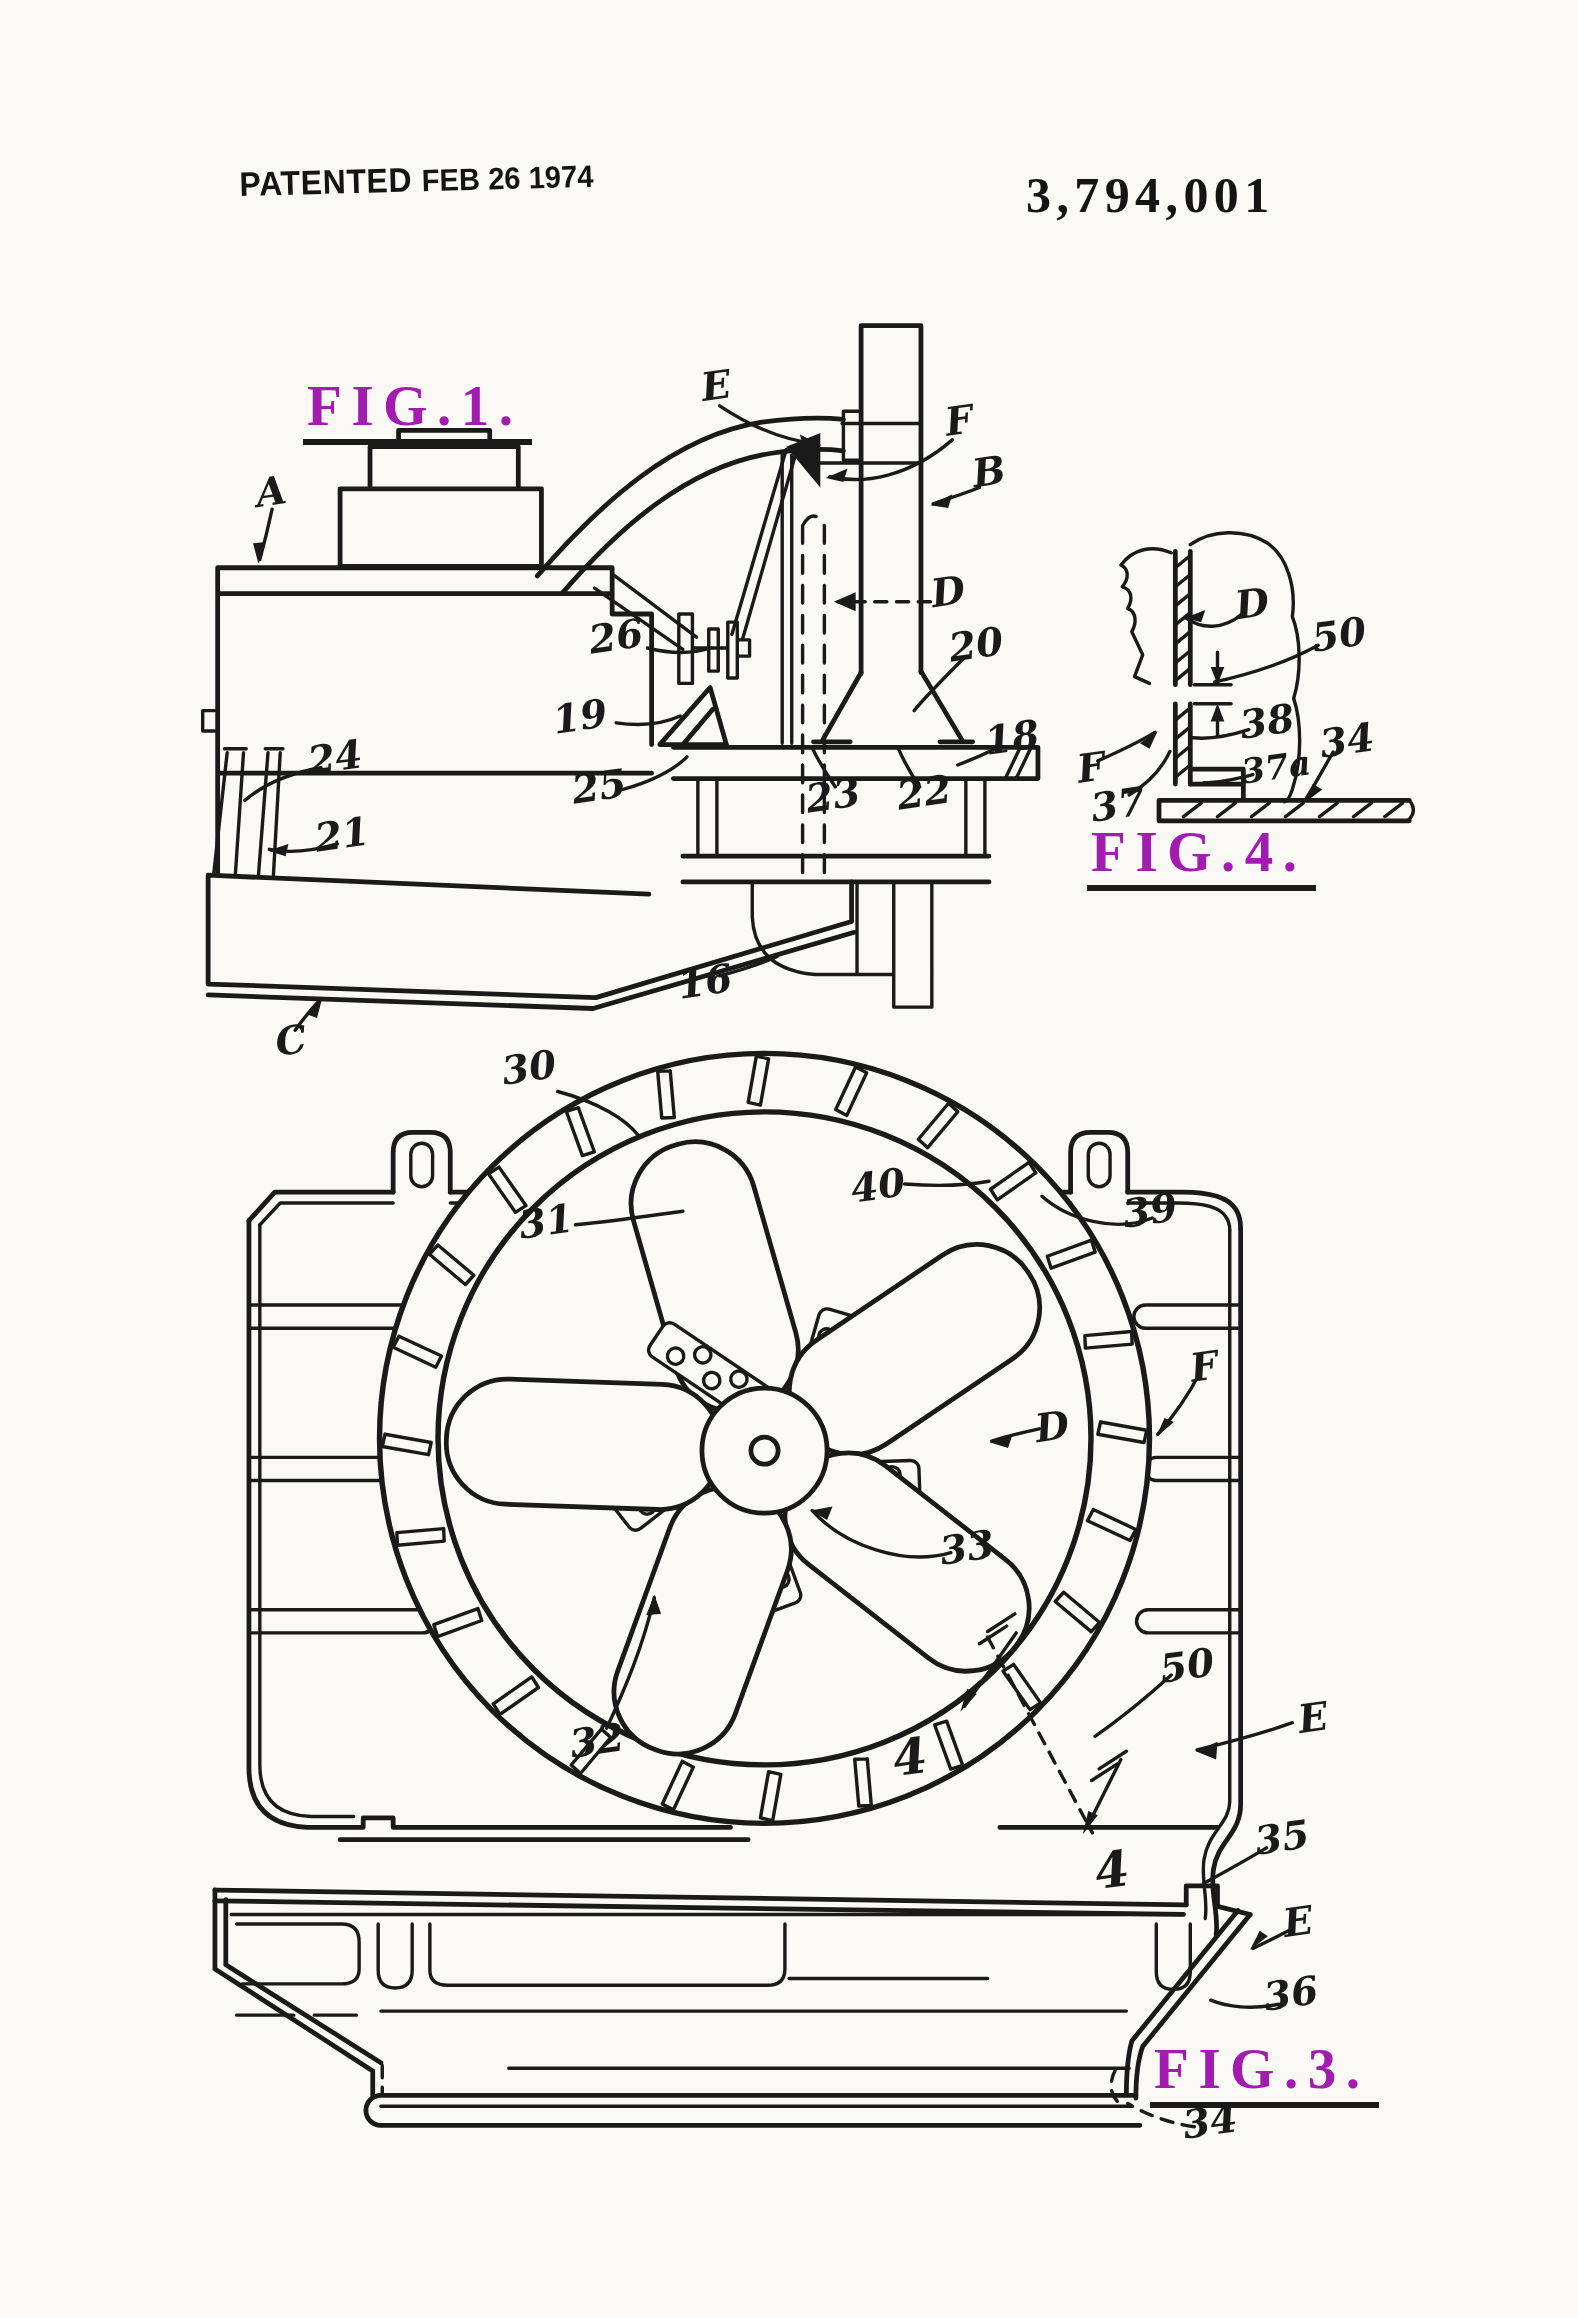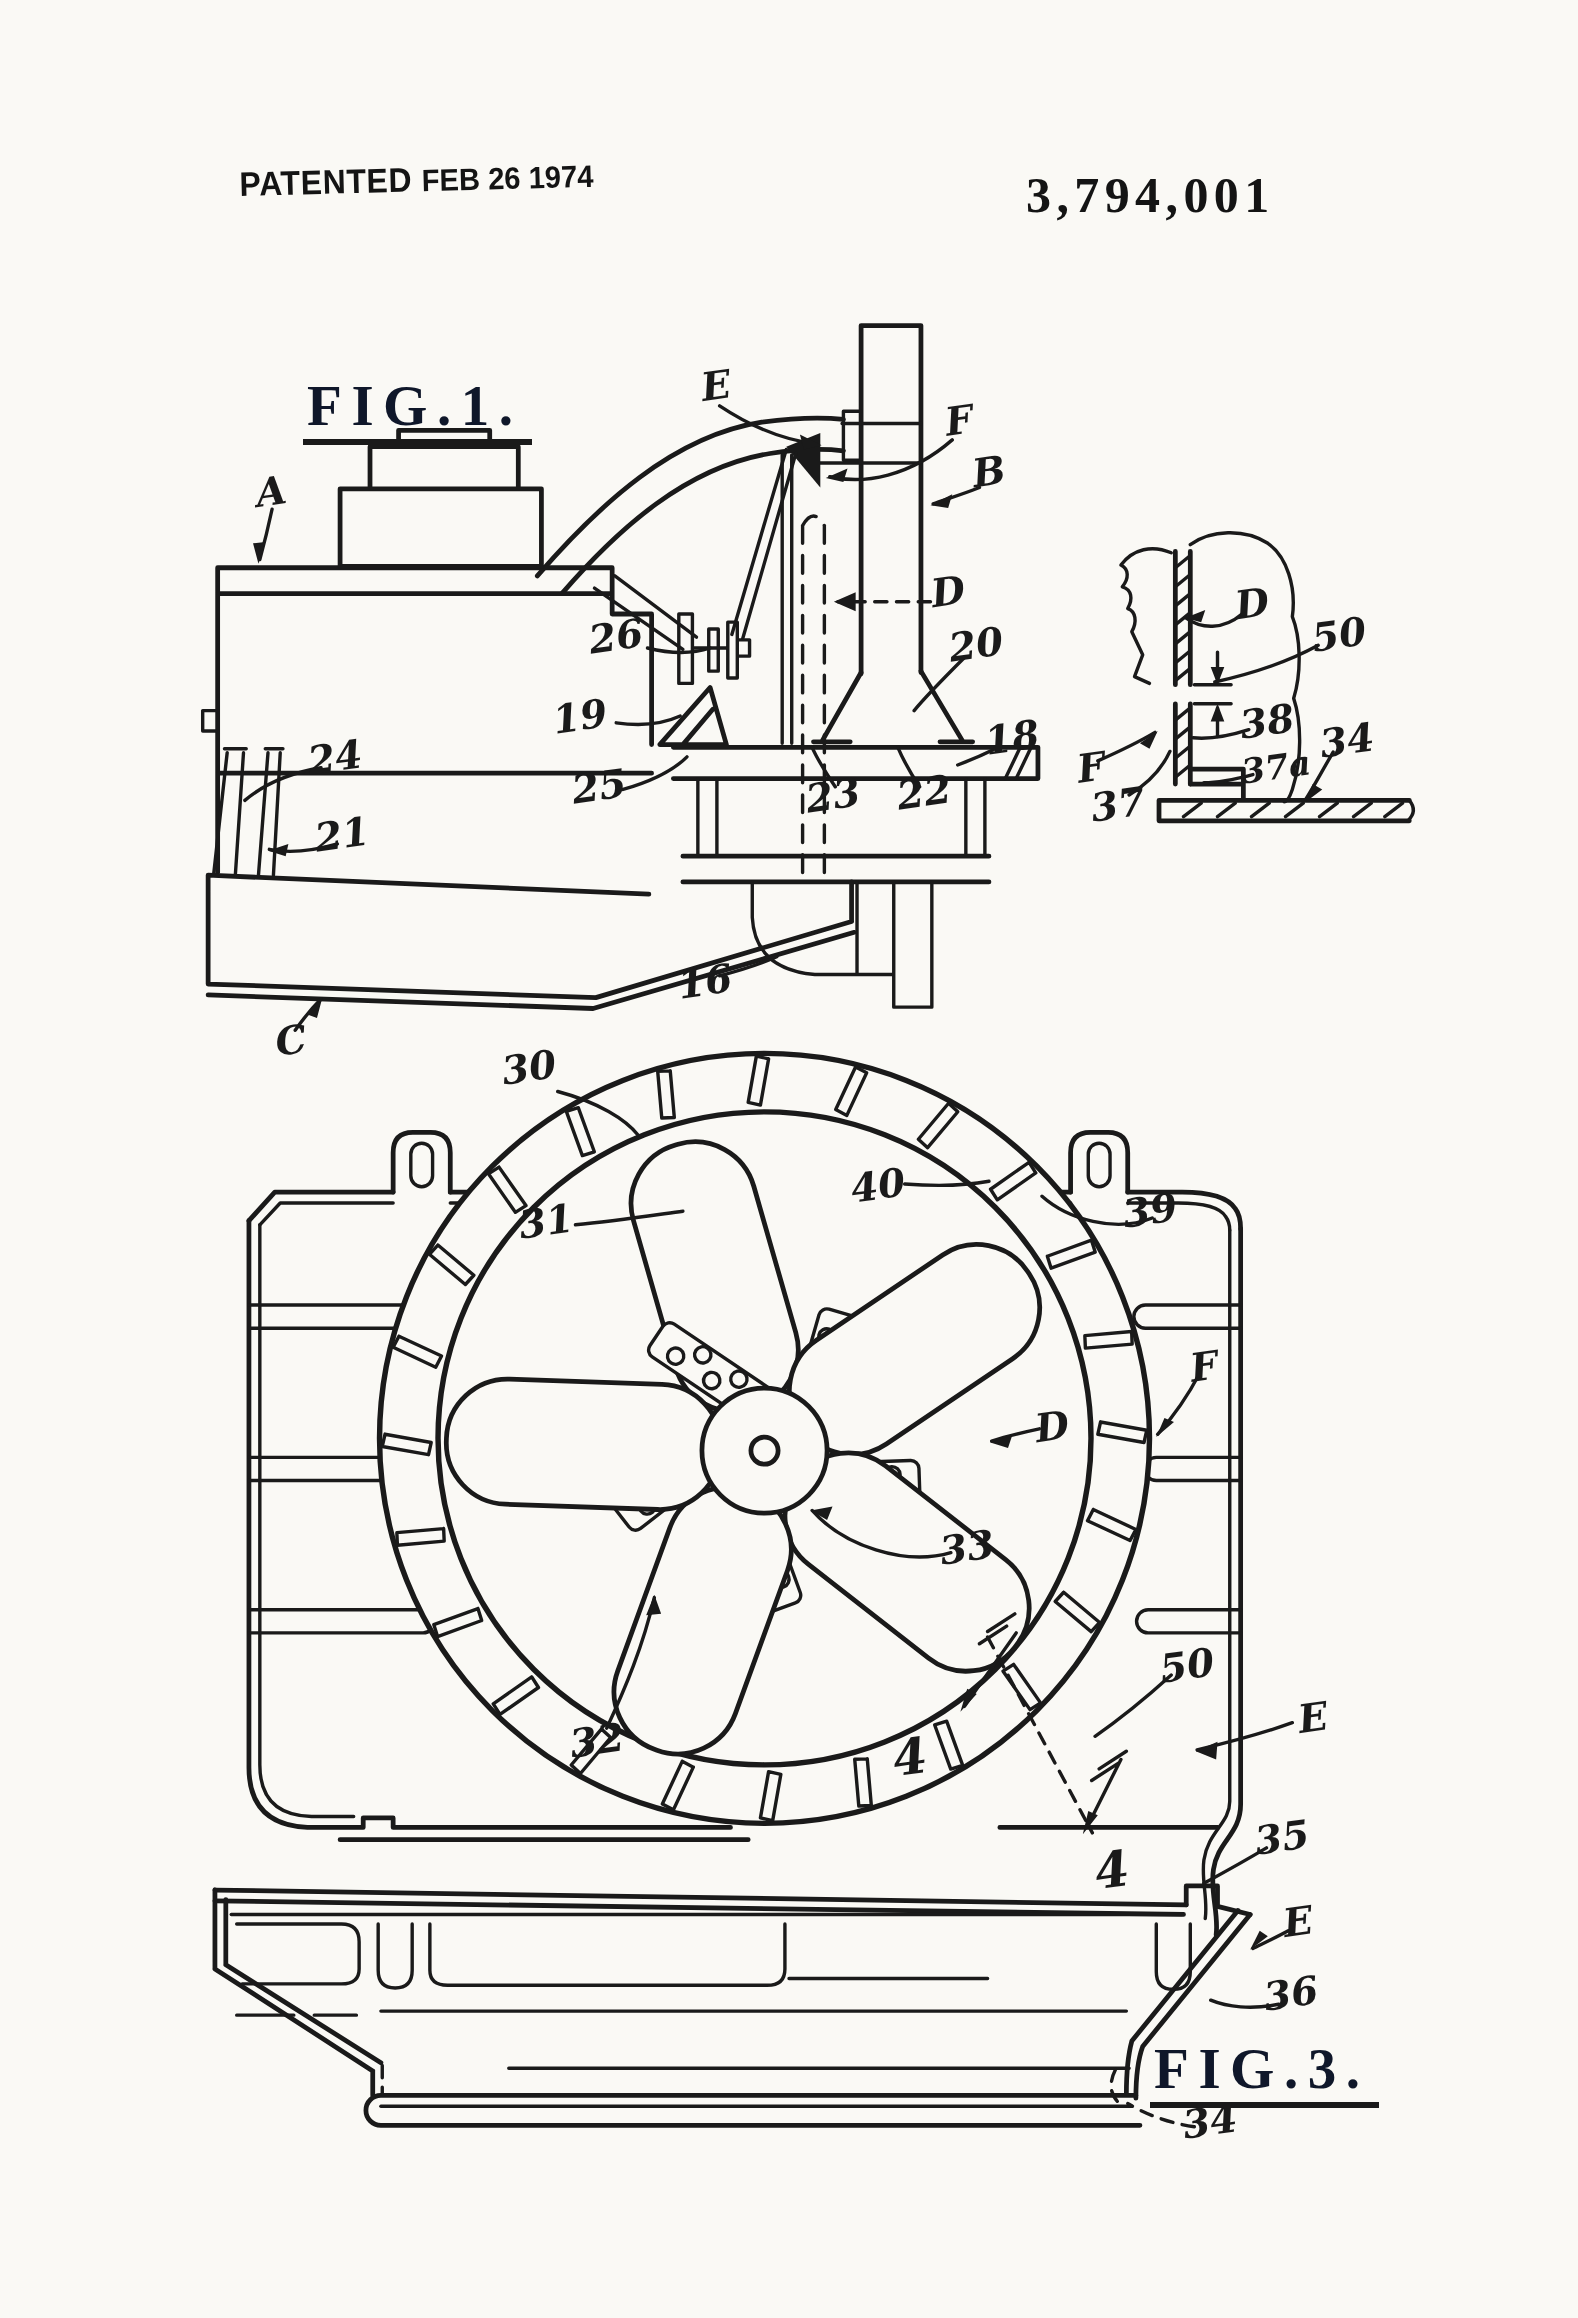--- a/index.html
+++ b/index.html
@@ -8,21 +8,21 @@
   svg.art{position:absolute;left:0;top:0;}
   svg.art *{vector-effect:none;}
   .ln{stroke:#1a1a1a;stroke-width:7;fill:none;stroke-linecap:round;stroke-linejoin:round;}
   .thin{stroke-width:5;}
   .wf{fill:#faf9f5;}
   .solid{fill:#1a1a1a;stroke:none;}
   .dash{stroke-dasharray:26 18;}
   .dash2{stroke-dasharray:18 14;}
   .ref{position:absolute;transform:translate(-50%,-50%) rotate(-8deg);font:italic 700 39px "DejaVu Serif",serif;color:#1a1a1a;white-space:nowrap;}
   .ref.small{font-size:34px;}
-  .cap{position:absolute;font:bold 57px "Liberation Serif",serif;color:#0f172a;letter-spacing:9.5px;border-bottom:6.1px solid #1a1a1a;padding:0 9.5px 1.4px 4.1px;white-space:nowrap;}
+  .cap{position:absolute;font:bold 57px "Liberation Serif",serif;color:#a21caf;letter-spacing:9.5px;border-bottom:6.1px solid #1a1a1a;padding:0 9.5px 1.4px 4.1px;white-space:nowrap;}
   .stamp{position:absolute;left:239px;top:165px;font:700 34px "Liberation Sans",sans-serif;color:#141414;transform:rotate(-1.5deg) scaleX(.94);transform-origin:left top;letter-spacing:0.7px;white-space:nowrap;}
   .stamp .date{font-size:31px;letter-spacing:0;}
   .patnum{position:absolute;left:1026px;top:166px;font:600 50px "Liberation Serif",serif;color:#141414;letter-spacing:5.4px;}
 </style>
 </head>
 <body>
 
 <div id="page">
 
   <svg class="art" width="1578" height="2319" viewBox="0 0 2320 3408">
@@ -189,20 +189,21 @@
   </svg>
 
   <div class="stamp">
     <span>PATENTED</span>
     <span class="date">FEB 26 1974</span>
   </div>
   <div class="patnum">3,794,001</div>
 
   <div class="cap" style="left:303px;top:373px;">FIG.1.</div>
   <div class="cap" style="left:1150px;top:2036px;">FIG.3.</div>
+  <div class="cap" style="left:1087px;top:819px;">FIG.4.</div>
 
   <span class="ref" style="left:271px;top:491px;">A</span>
   <span class="ref" style="left:716px;top:385px;">E</span>
   <span class="ref" style="left:959px;top:420px;">F</span>
   <span class="ref" style="left:989px;top:471px;">B</span>
   <span class="ref" style="left:948px;top:591px;">D</span>
   <span class="ref" style="left:616px;top:636px;">26</span>
   <span class="ref" style="left:976px;top:644px;">20</span>
   <span class="ref" style="left:580px;top:716px;">19</span>
   <span class="ref" style="left:1012px;top:737px;">18</span>

